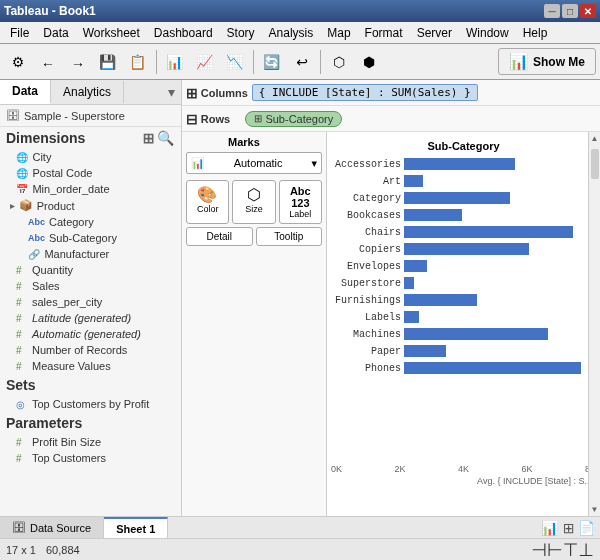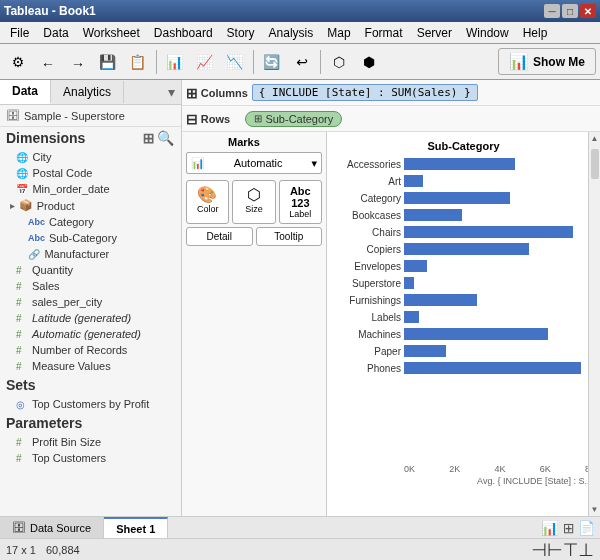--- a/index.html
+++ b/index.html
@@ -256,20 +256,21 @@
       font-size: 11px;
       font-weight: bold;
       margin-bottom: 4px;
     }
     .bar-chart {
       flex: 1;
       display: flex;
       flex-direction: column;
       gap: 1px;
       position: relative;
+      font-family: Liberation Mono, monospace;
     }
     .bar-row {
       display: flex;
       align-items: center;
       height: 16px;
       gap: 3px;
     }
     .bar-label {
       width: 70px;
       font-size: 10px;
@@ -283,21 +284,20 @@
       position: relative;
       background: transparent;
     }
     .bar-fill {
       height: 100%;
       background: #4472c4;
       position: absolute; left: 0; top: 0;
     }
     .chart-axis {
       display: flex;
-      margin-left: 73px;
       justify-content: space-between;
       font-size: 9px;
       color: #666;
       margin-top: 2px;
     }
     .chart-footer {
       font-size: 9px;
       color: #666;
       text-align: right;
       margin-top: 2px;

